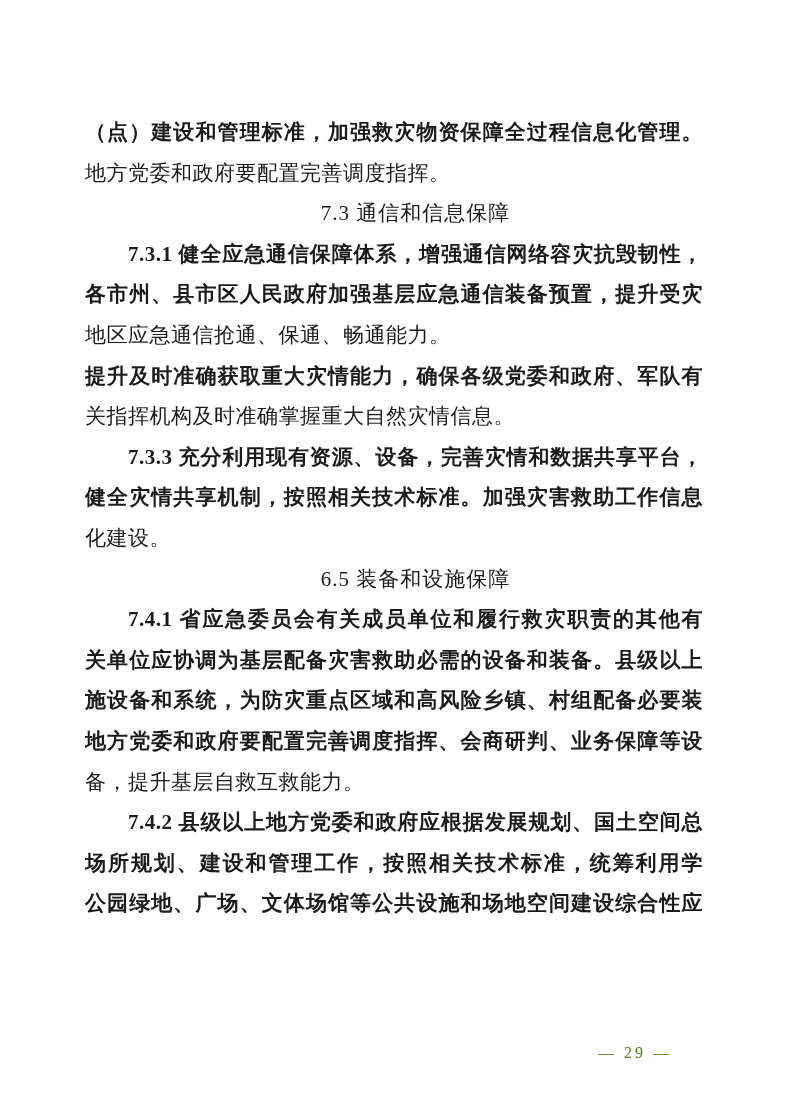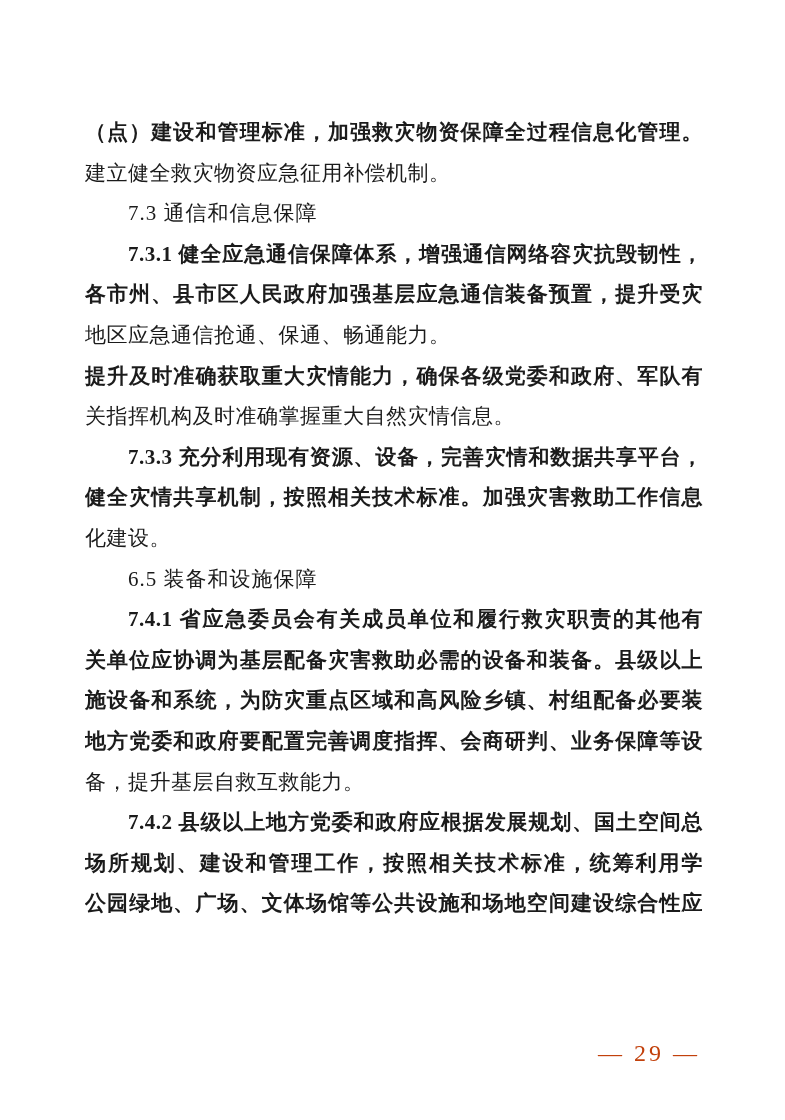--- a/index.html
+++ b/index.html
@@ -39,40 +39,41 @@
   .line.fill {
     text-align: justify;
     text-align-last: justify;
     font-weight: bold;
   }
   .line.indent {
     padding-left: 43px;
   }
   .line.heading {
     letter-spacing: 1px;
+    text-align: center;
   }
   .page-number {
     position: absolute;
     top: 1040px;
     left: 598px;
-    font-size: 24px;
+    font-size: 16px;
     line-height: 26px;
     letter-spacing: 3px;
-    color: #c2410c;
+    color: #4d7c0f;
   }
 </style>
 </head>
 <body>
 
 <div class="page">
 
   <div class="text-block">
 
   <div class="line fill">（点）建设和管理标准，加强救灾物资保障全过程信息化管理。</div>
-      <div class="line">建立健全救灾物资应急征用补偿机制。</div>
+      <div class="line">地方党委和政府要配置完善调度指挥。</div>
       <div class="line indent heading">7.3 通信和信息保障</div>
       <div class="line indent fill">7.3.1 健全应急通信保障体系，增强通信网络容灾抗毁韧性，</div>
       <div class="line fill">各市州、县市区人民政府加强基层应急通信装备预置，提升受灾</div>
       <div class="line">地区应急通信抢通、保通、畅通能力。</div>
       <div class="line fill">提升及时准确获取重大灾情能力，确保各级党委和政府、军队有</div>
       <div class="line">关指挥机构及时准确掌握重大自然灾情信息。</div>
       <div class="line indent fill">7.3.3 充分利用现有资源、设备，完善灾情和数据共享平台，</div>
       <div class="line fill">健全灾情共享机制，按照相关技术标准。加强灾害救助工作信息</div>
       <div class="line">化建设。</div>
       <div class="line indent heading">6.5 装备和设施保障</div>

